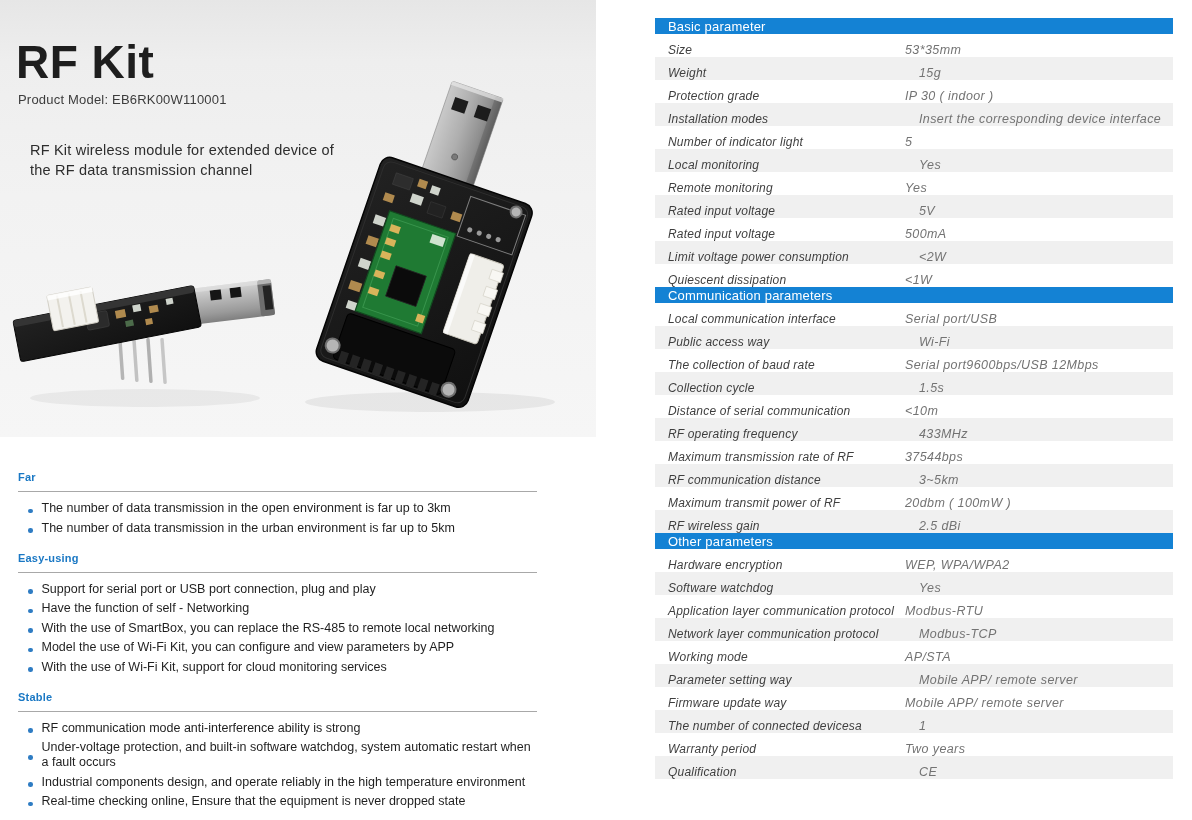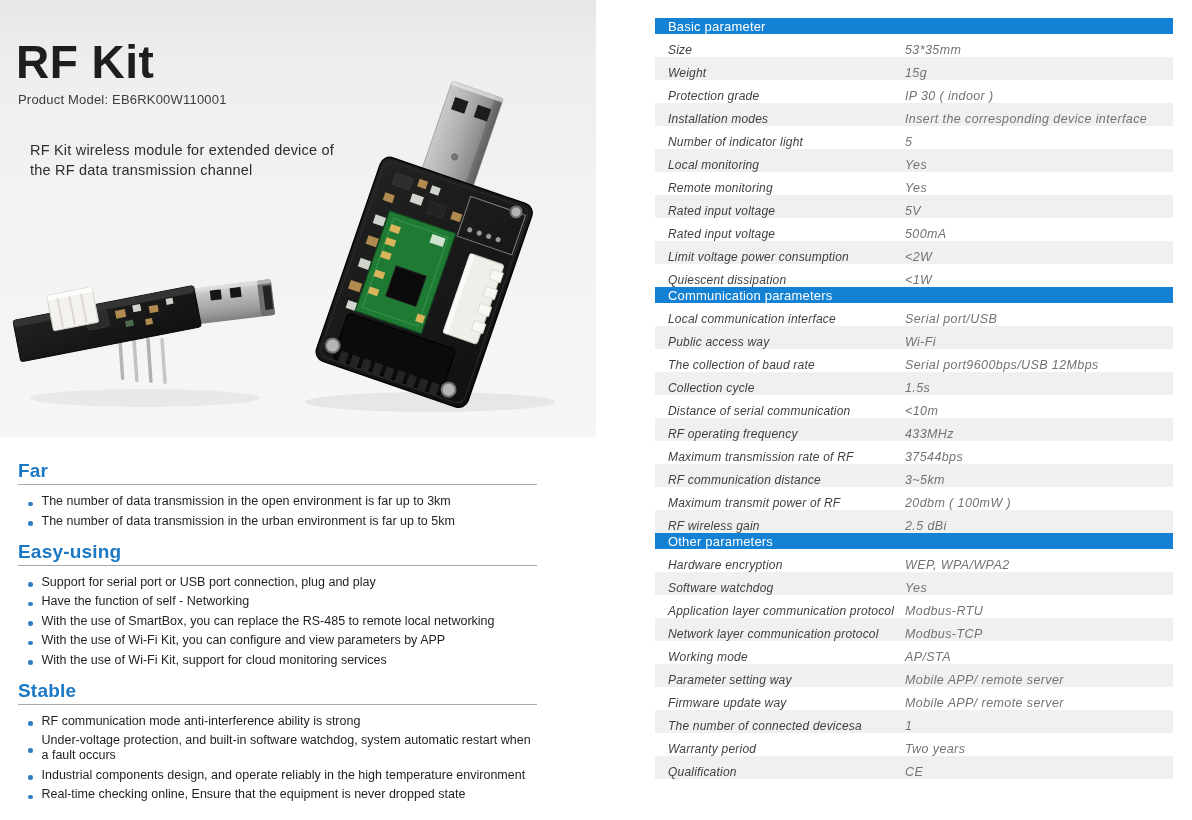--- a/index.html
+++ b/index.html
@@ -30,36 +30,36 @@
     font-size:13px;color:#3c3c3c;letter-spacing:0.2px;
   }
   .product-desc{
     position:absolute;left:18px;top:128px;margin:12px;z-index:1;
     font-size:14.5px;line-height:20px;color:#2d2d2d;white-space:pre-line;letter-spacing:0.2px;
   }
   
   .features{position:absolute;left:18px;top:459px;width:519px;}
   .feature-block{margin-bottom:15px;}
   .feature-heading{
-    font-size:19px;line-height:15px;font-weight:700;color:var(--headblue);
-    margin:4px 0 6px 0;letter-spacing:0.2px;
+    font-size:11px;line-height:15px;font-weight:700;color:var(--headblue);
+    margin:11px 0 6px 0;letter-spacing:0.2px;
   }
   .feature-rule{height:1px;background:#a8a8a8;margin:0 0 9px 0;}
   .feature-item{display:flex;align-items:center;margin-bottom:4.5px;}
   .dot{flex:none;width:4.5px;height:4.5px;border-radius:50%;background:var(--bullet);margin:5px 9px 0 10px;}
   .feature-text{font-size:12.5px;line-height:15px;color:#1f1f1f;}
   
   .spec-table{position:absolute;left:655px;top:18px;width:518px;}
   .spec-header{
     height:16px;background:var(--accent);color:#ffffff;
     display:flex;align-items:center;padding-left:13px;
     font-size:13px;letter-spacing:0.2px;
   }
   .spec-row{height:23px;display:flex;align-items:flex-end;background:#ffffff;font-style:italic;}
-  .spec-row.alt{background:var(--rowalt);}
+  .spec-row.alt{background:var(--rowalt);gap:14px;}
   .spec-label{
     flex:none;width:250px;padding-left:13px;
     font-size:12px;color:#3f3f3f;letter-spacing:0.2px;
     white-space:nowrap;
   }
   .spec-value{
     font-size:12.5px;color:#737373;letter-spacing:0.4px;white-space:nowrap;
   }
 </style>
 </head>
@@ -235,21 +235,21 @@
         <div class="feature-item">
           <span class="dot"></span>
           <span class="feature-text">Have the function of self - Networking</span>
         </div>
         <div class="feature-item">
           <span class="dot"></span>
           <span class="feature-text">With the use of SmartBox, you can replace the RS-485 to remote local networking</span>
         </div>
         <div class="feature-item">
           <span class="dot"></span>
-          <span class="feature-text">With the use of Wi-Fi Kit, you can configure and view parameters by APP</span>
+          <span class="feature-text">Model the use of Wi-Fi Kit, you can configure and view parameters by APP</span>
         </div>
         <div class="feature-item">
           <span class="dot"></span>
           <span class="feature-text">With the use of Wi-Fi Kit, support for cloud monitoring services</span>
         </div>
       </div>
     </div>
     <div class="feature-block">
       <div class="feature-heading">Stable</div>
       <div class="feature-rule"></div>

